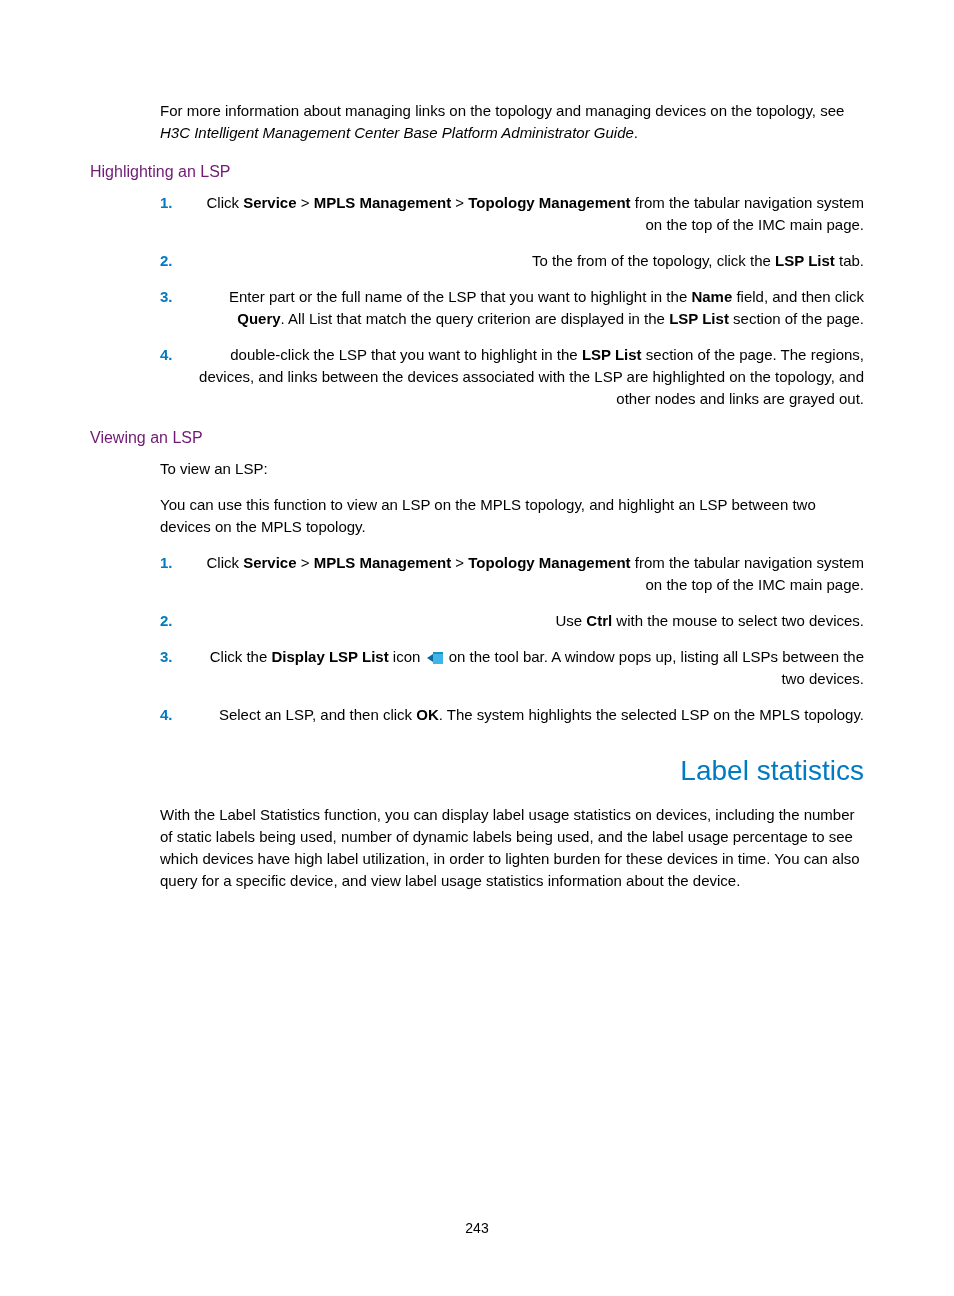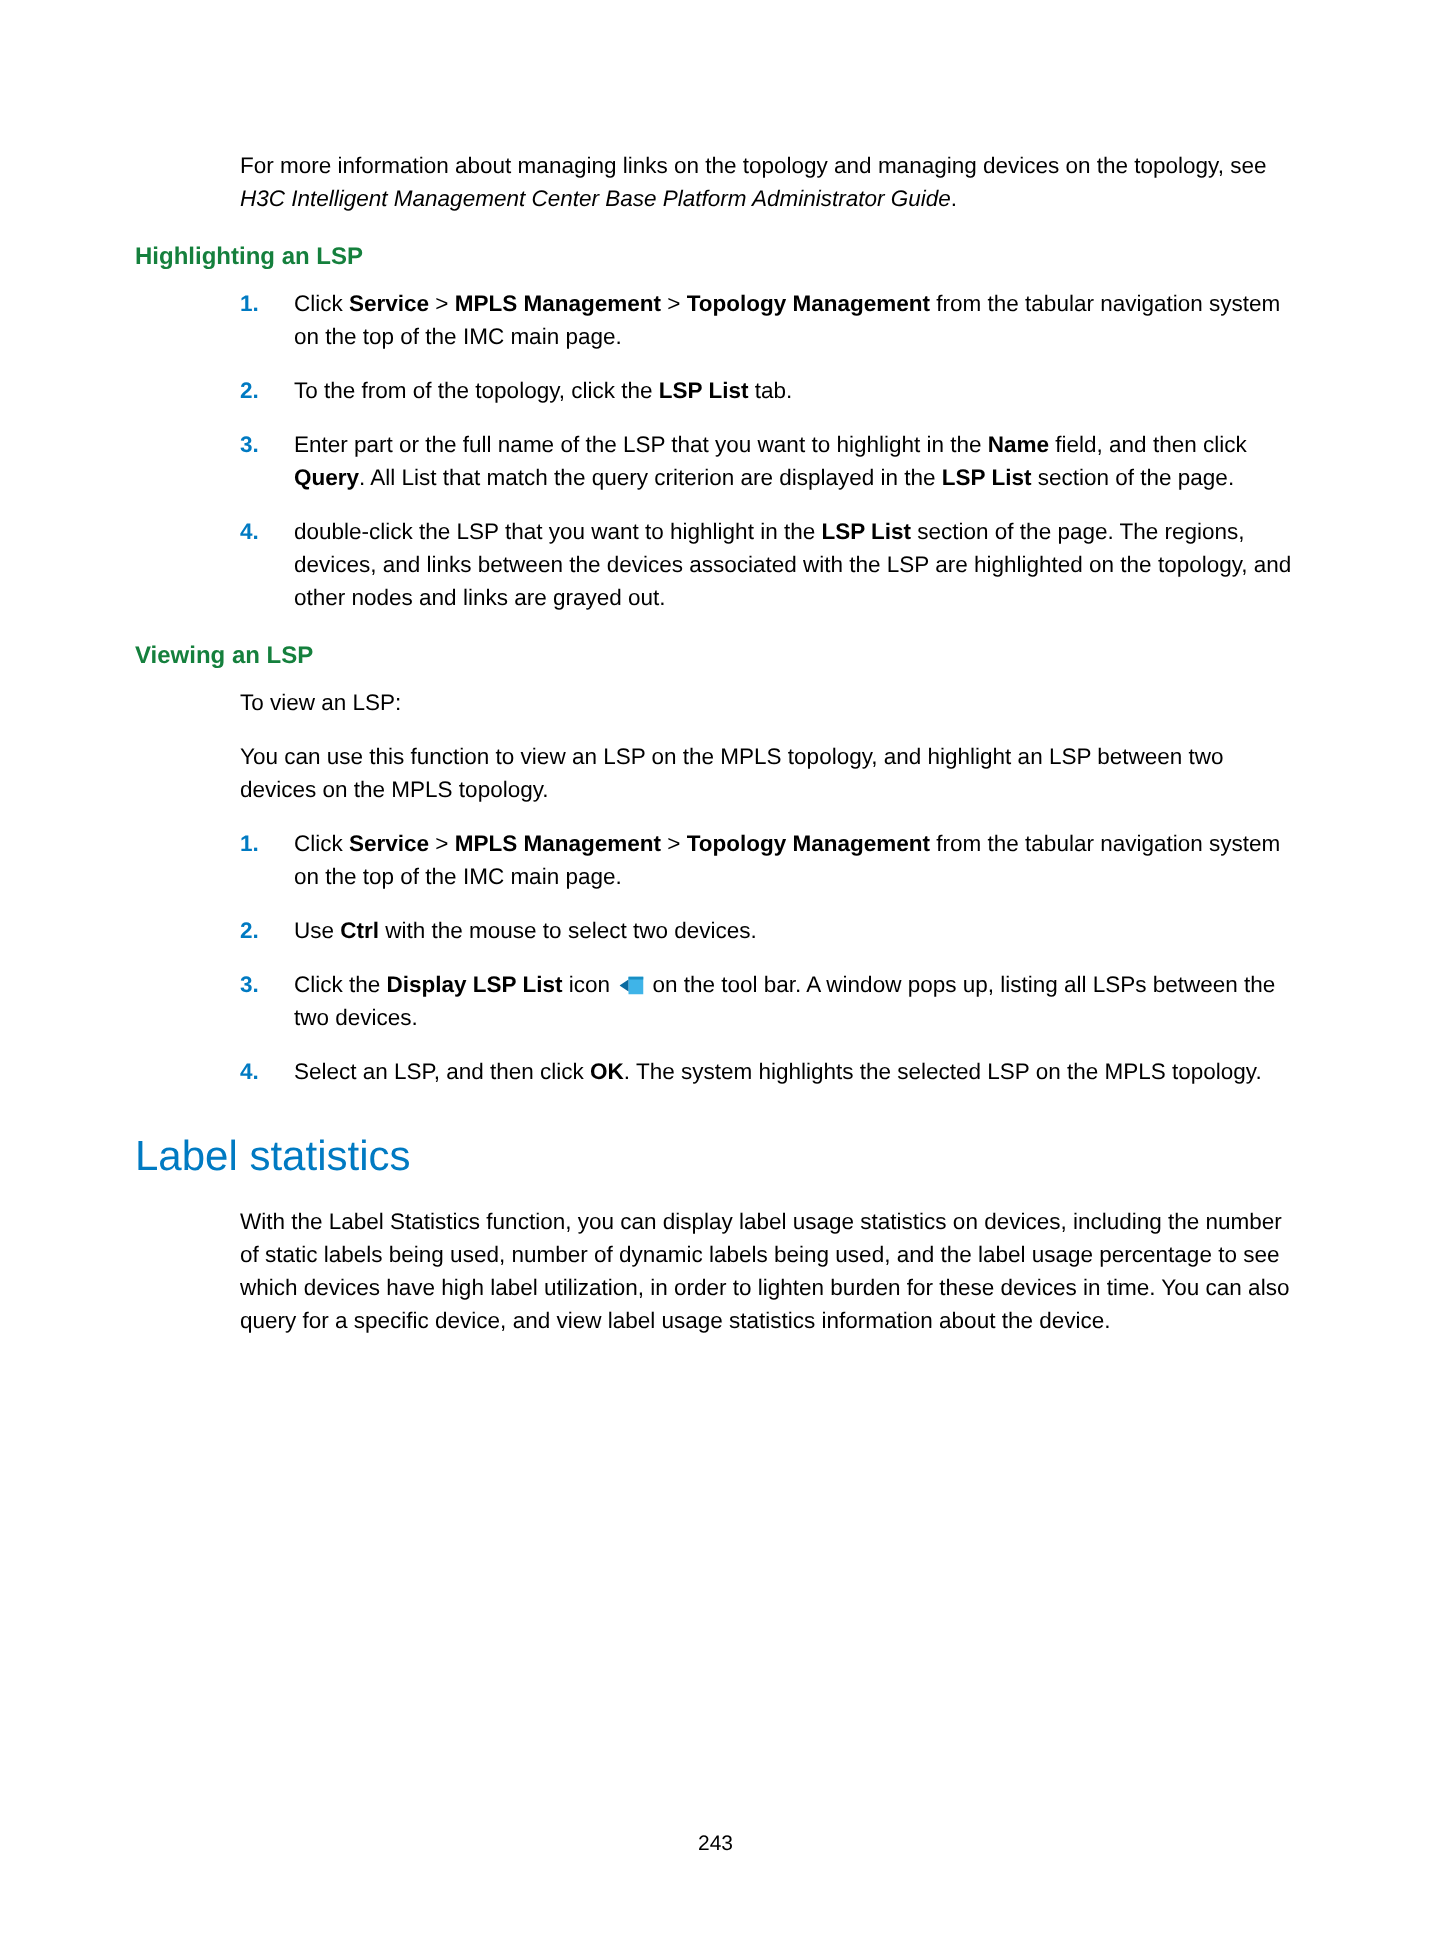--- a/index.html
+++ b/index.html
@@ -22,52 +22,54 @@
   p {
     margin: 0 0 14px 0;
     font-size: 15px;
     line-height: 22px;
   }
   .italic {
     font-style: italic;
     text-align: right;
   }
   .h3 {
-    color: #15803d;
+    color: #701a75;
     font-size: 16px;
-    font-weight: bold;
+    font-weight: normal;
     margin: 18px 0 10px 0;
     line-height: 20px;
   }
   .h2 {
     color: #007ac2;
     font-size: 28px;
     font-weight: normal;
     margin: 28px 0 16px 0;
     line-height: 34px;
+    text-align: right;
   }
   ol {
     list-style: none;
     padding: 0;
     margin: 0;
   }
   ol li {
     display: flex;
     margin-bottom: 14px;
     font-size: 15px;
     line-height: 22px;
   }
   ol li .num {
     color: #007ac2;
     font-weight: bold;
     width: 36px;
     flex-shrink: 0;
   }
   ol li .txt {
     flex: 1;
+    text-align: right;
   }
   .b { font-weight: bold; }
   .inline-icon {
     display: inline-block;
     width: 16px;
     height: 12px;
     vertical-align: middle;
     margin: 0 2px;
   }
   .inline-icon svg { display: block; }

